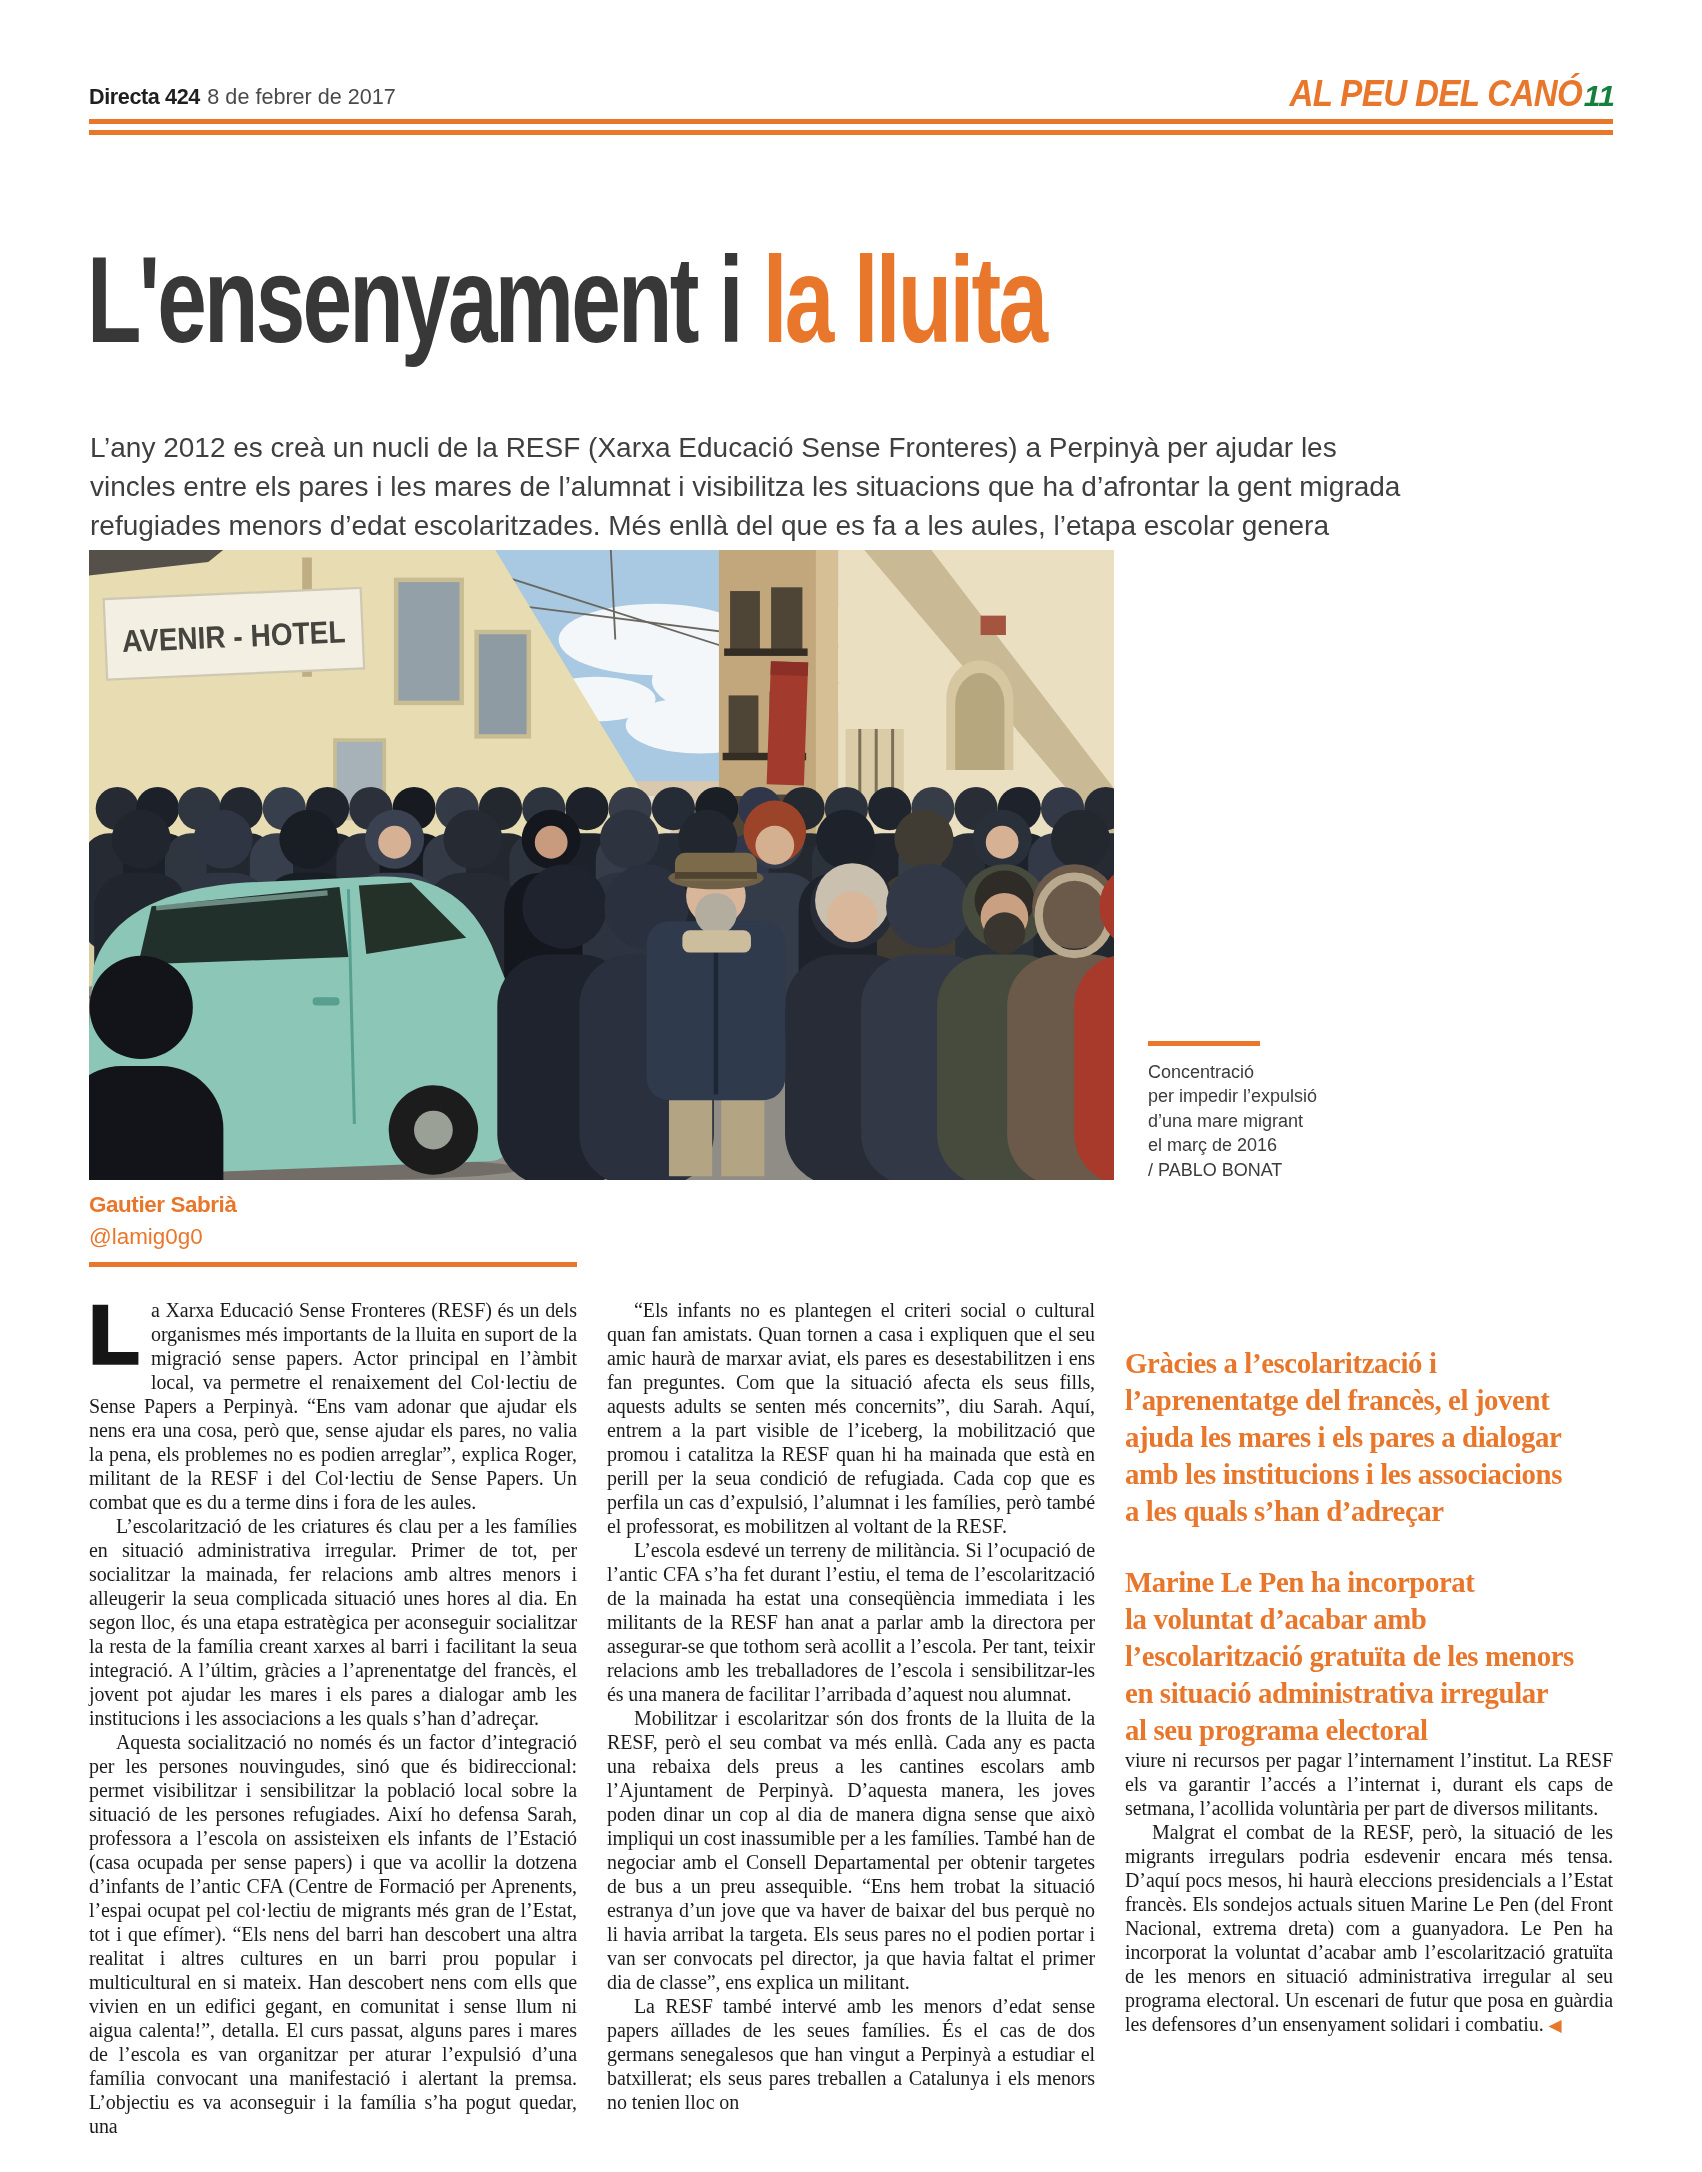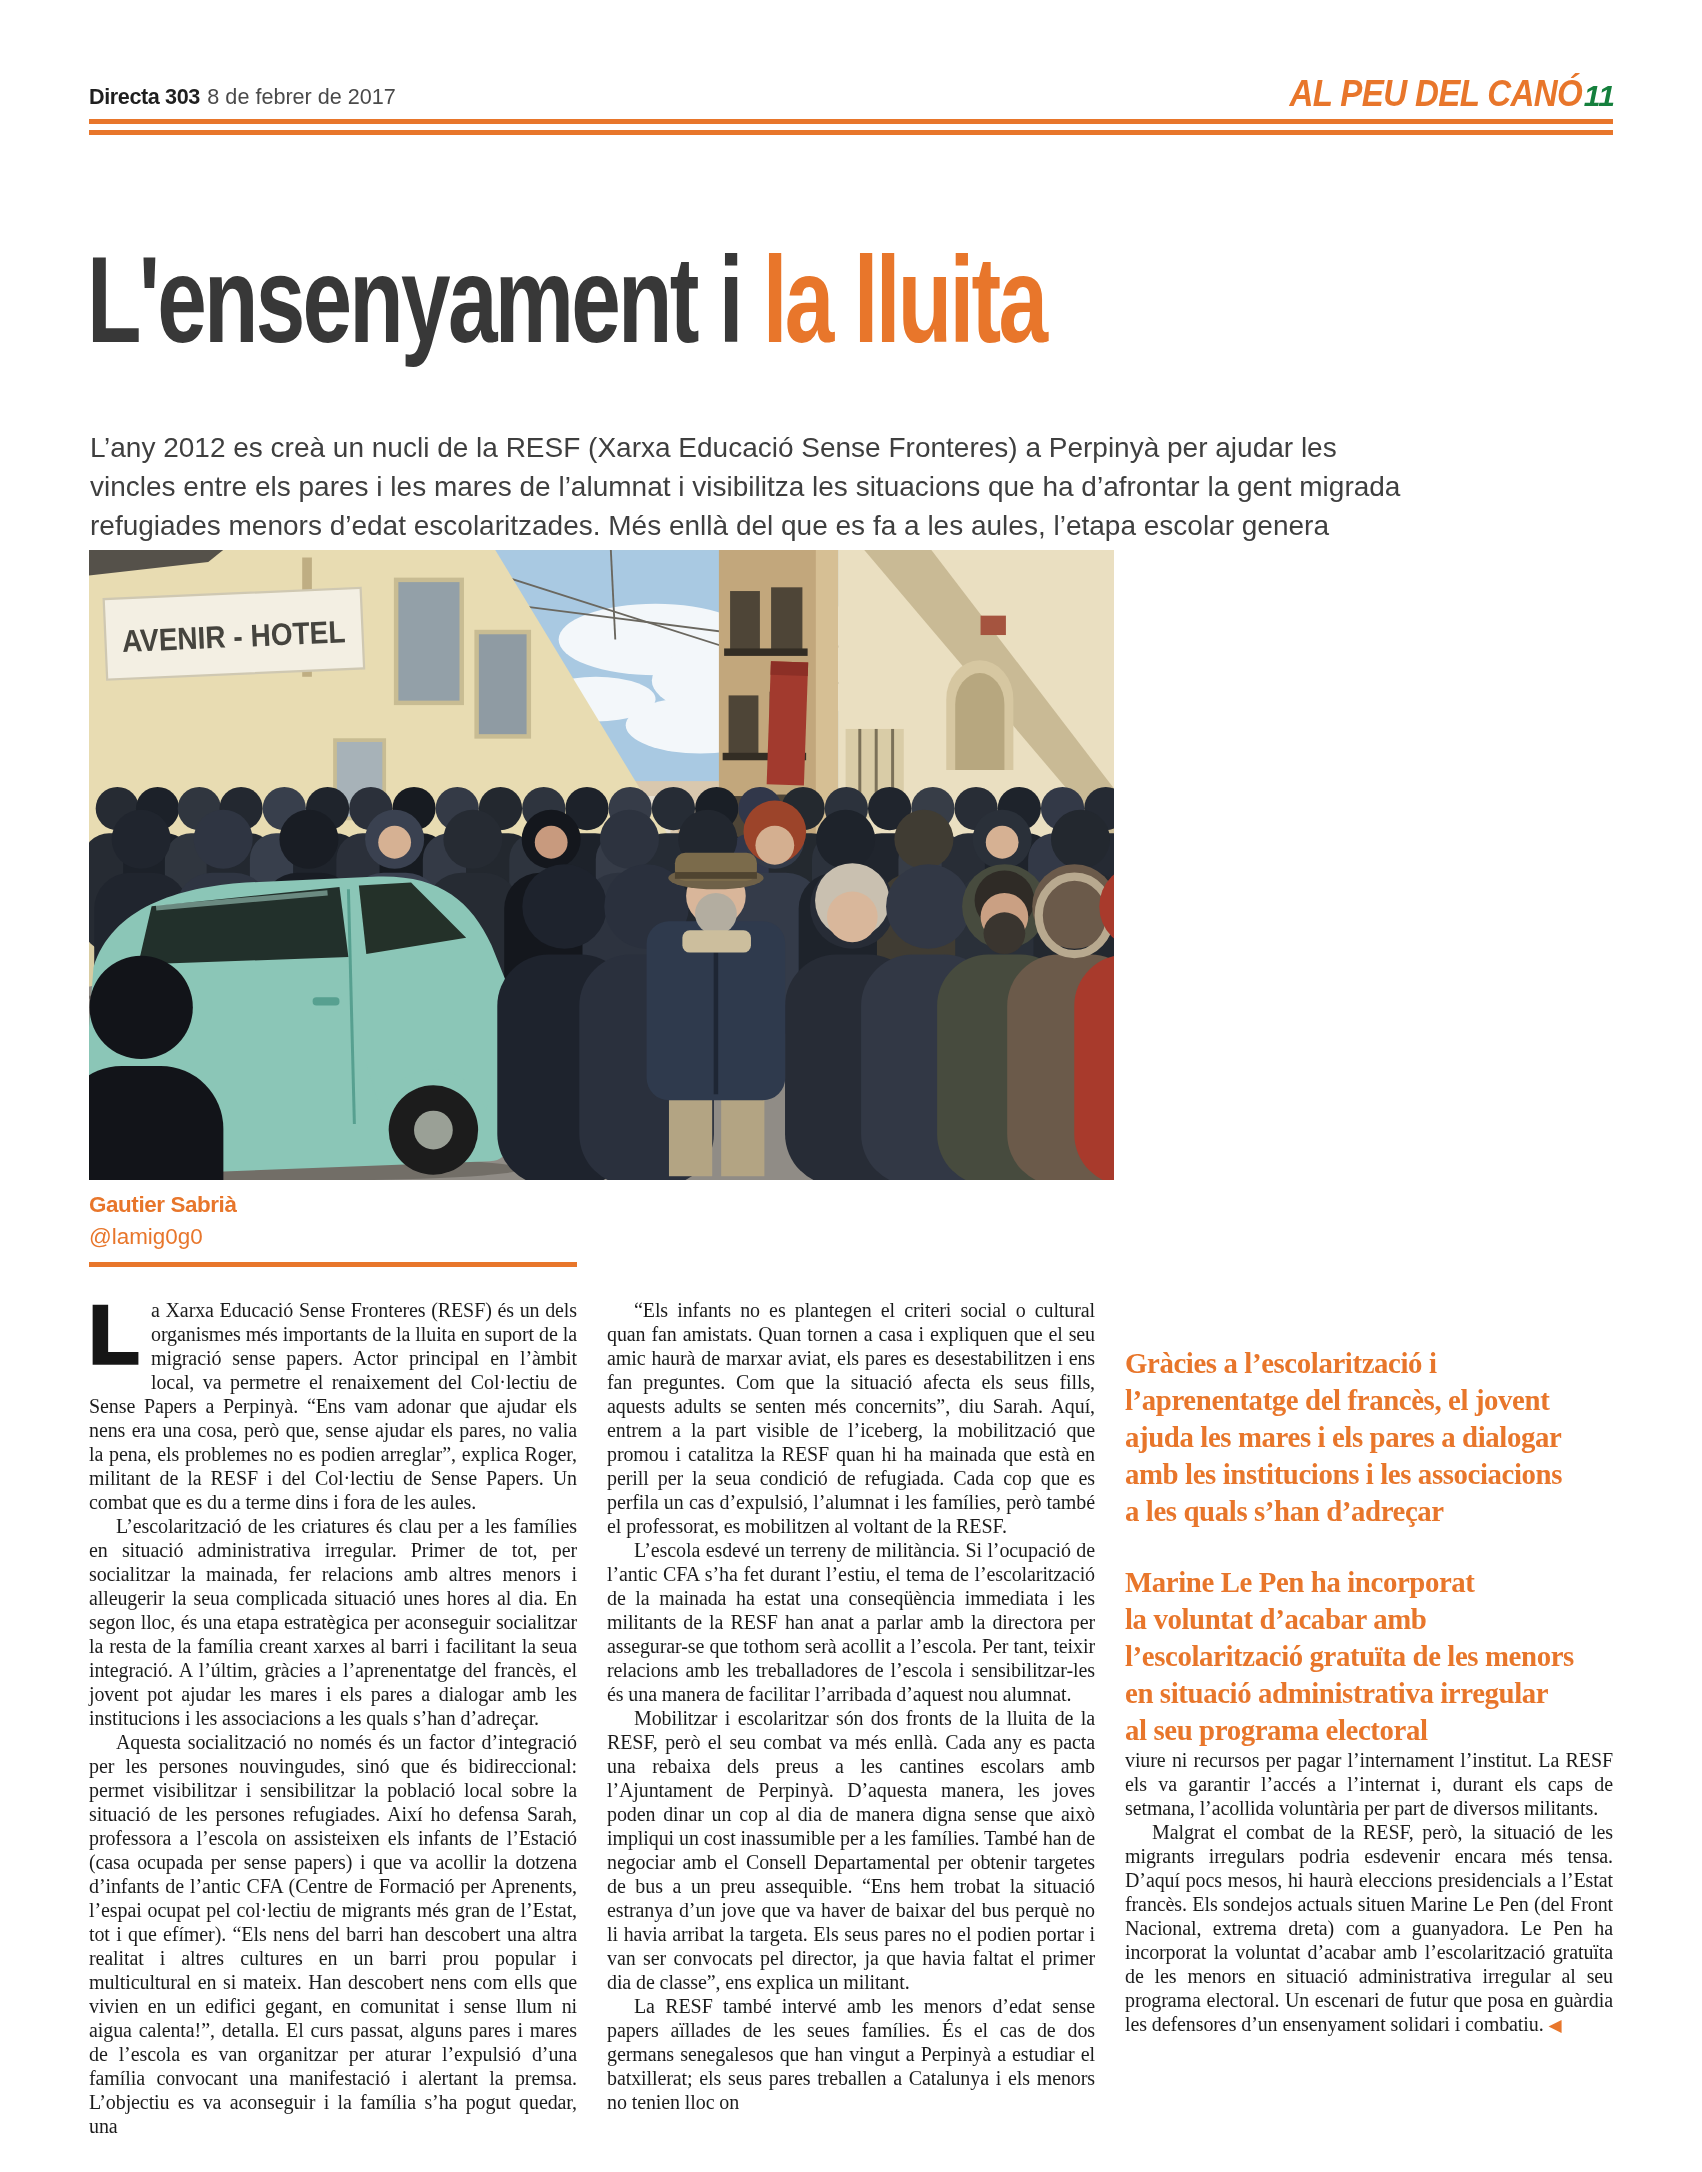--- a/index.html
+++ b/index.html
@@ -60,21 +60,21 @@
   #quote2{ margin-top:34px; }
   .col3-first{ margin-top:57px; }
   .endmark{ color:var(--accent); font-family:"Liberation Sans",sans-serif; font-size:17px; }
 </style>
 </head>
 <body>
 
 <div class="page">
 
   <div class="masthead-left">
-    <span class="pub">Directa 303</span><span class="date">8 de febrer de 2017</span>
+    <span class="pub">Directa 424</span><span class="date">8 de febrer de 2017</span>
   </div>
   <div class="masthead-right">
     <span class="section-title">AL PEU DEL CANÓ</span>
     <span class="page-number">11</span>
   </div>
   <div class="rule" id="rule1"></div>
   <div class="rule" id="rule2"></div>
 
   <div class="headline"><span>L'ensenyament i </span><span class="accent">la lluita</span></div>
 
@@ -285,20 +285,28 @@
           <rect x="48" y="110" width="92" height="30" rx="10" fill="#ccbe9d"></rect>
           <ellipse cx="93" cy="40" rx="64" ry="15" fill="#6f6148"></ellipse>
           <rect x="38" y="6" width="110" height="38" rx="14" fill="#7b6b4b"></rect>
           <rect x="38" y="32" width="110" height="9" fill="#4f4430"></rect>
         </g>
         <use href="#prs" transform="translate(-35,540) scale(10.5)" fill="#121419"></use>
       </g>
     </svg>
   </div>
 
+  <div class="caption">
+    <div class="caption-rule"></div>
+    <div>Concentració</div>
+    <div>per impedir l’expulsió</div>
+    <div>d’una mare migrant</div>
+    <div>el març de 2016</div>
+    <div>/ PABLO BONAT</div>
+  </div>
 
   <div class="byline">
     <div class="author">Gautier Sabrià</div>
     <div class="handle">@lamig0g0</div>
   </div>
   <div class="byline-rule"></div>
 
   <div class="col" id="col1">
     <p><span class="dropcap">L</span><span>a Xarxa Educació Sense Fronteres (RESF) és un dels organismes més importants de la lluita en suport de la migració sense papers. Actor principal en l’àmbit local, va permetre el renaixement del Col·lectiu de Sense Papers a Perpinyà. “Ens vam adonar que ajudar els nens era una cosa, però que, sense ajudar els pares, no valia la pena, els problemes no es podien arreglar”, explica Roger, militant de la RESF i del Col·lectiu de Sense Papers. Un combat que es du a terme dins i fora de les aules.</span></p>
     <p class="ind">L’escolarització de les criatures és clau per a les famílies en situació administrativa irregular. Primer de tot, per socialitzar la mainada, fer relacions amb altres menors i alleugerir la seua complicada situació unes hores al dia. En segon lloc, és una etapa estratègica per aconseguir socialitzar la resta de la família creant xarxes al barri i facilitant la seua integració. A l’últim, gràcies a l’aprenentatge del francès, el jovent pot ajudar les mares i els pares a dialogar amb les institucions i les associacions a les quals s’han d’adreçar.</p>

